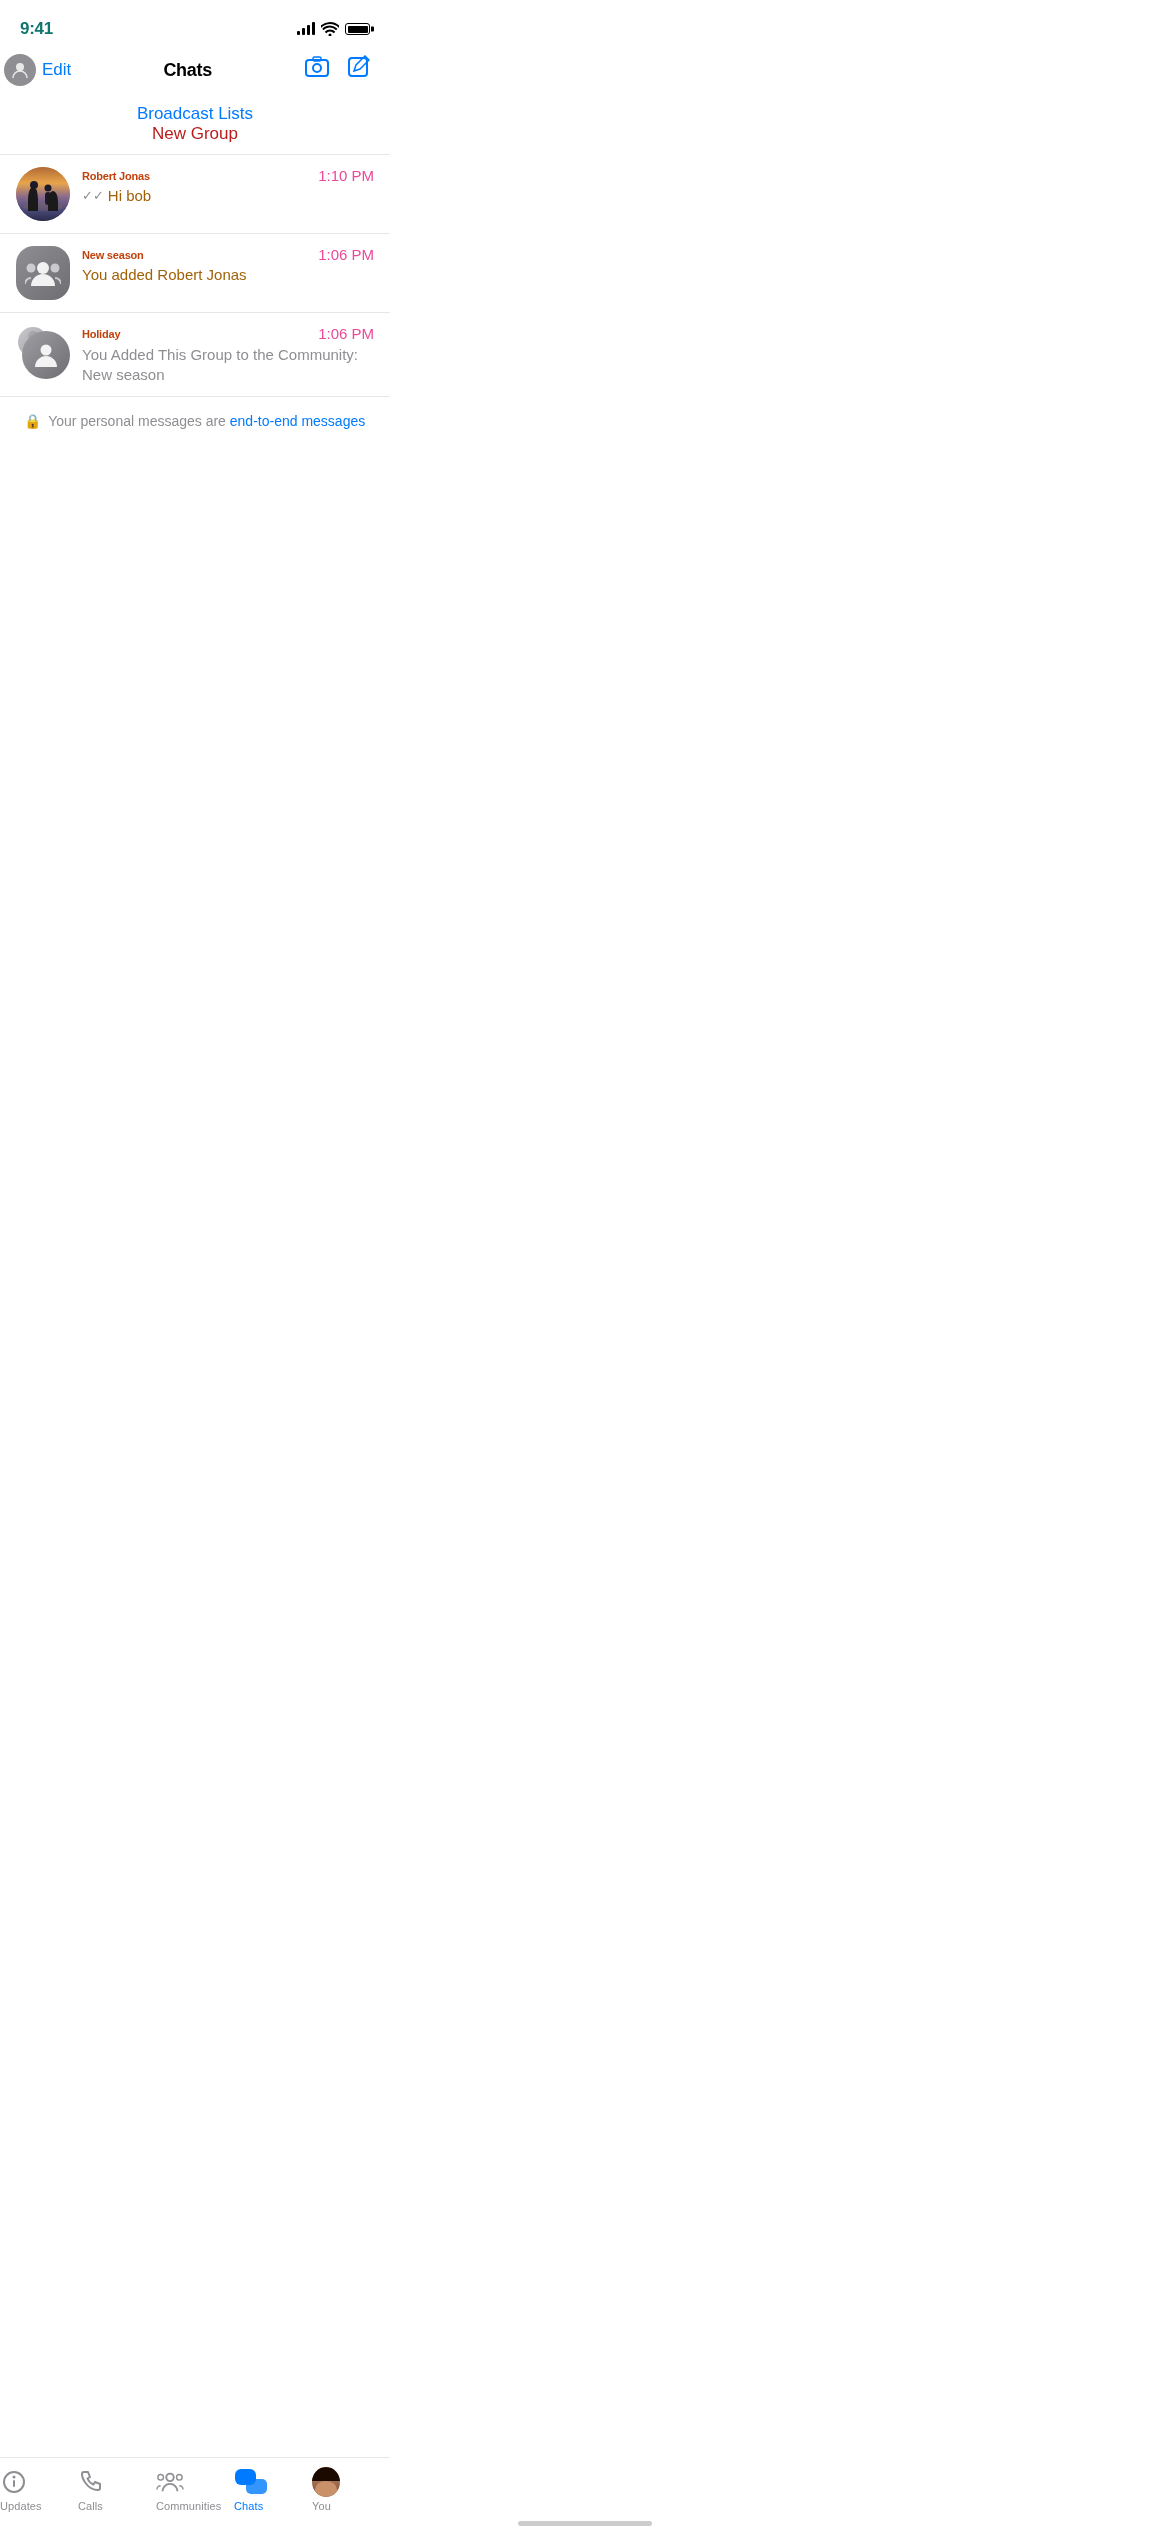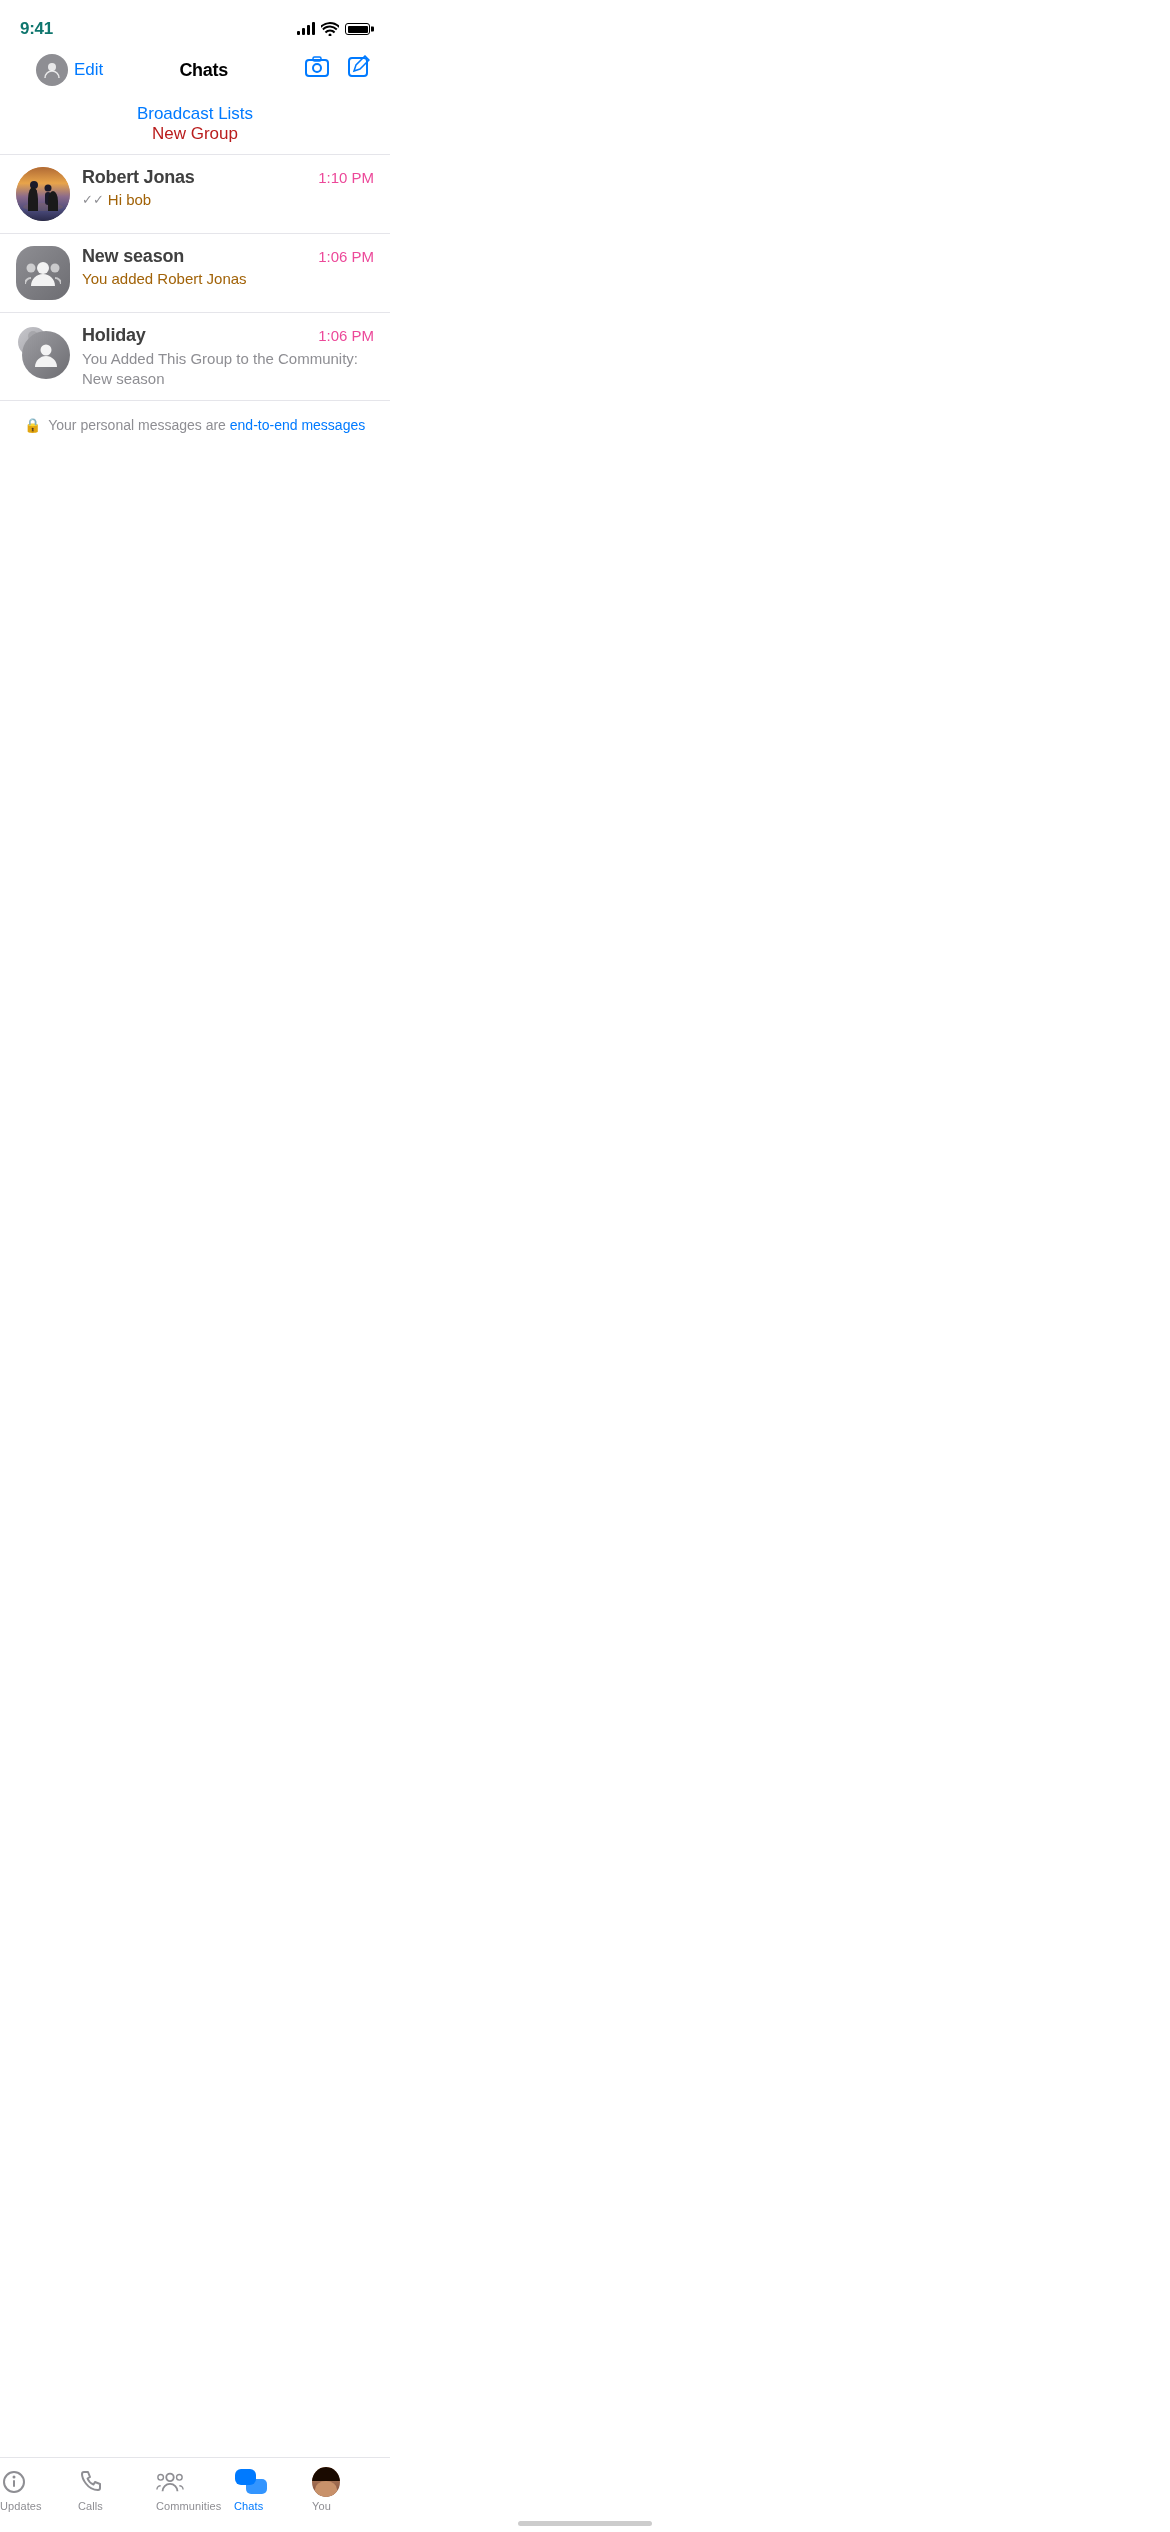--- a/index.html
+++ b/index.html
@@ -69,21 +69,21 @@
       height: 100%;
       width: 100%;
       border-radius: 1px;
     }
 
     
     .header {
       display: flex;
       align-items: center;
       justify-content: space-between;
-      padding: 4px 20px 12px 36px;
+      padding: 4px 20px 12px 4px;
       text-align: center;
     }
     .header-edit {
       color: #007AFF;
       font-size: 17px;
       display: flex;
       align-items: center;
       gap: 4px;
     }
     .edit-avatar {
@@ -224,23 +224,23 @@
       flex: 1;
       min-width: 0;
     }
     .chat-header-row {
       display: flex;
       justify-content: space-between;
       align-items: center;
       margin-bottom: 3px;
     }
     .chat-name {
-      font-size: 18px;
+      font-size: 11px;
       font-weight: 600;
-      color: #404040;
+      color: #c2410c;
       letter-spacing: -0.2px;
     }
     .chat-time {
       font-size: 15px;
       color: #ec4899;
       flex-shrink: 0;
     }
     .chat-preview {
       display: flex;
       align-items: center;

